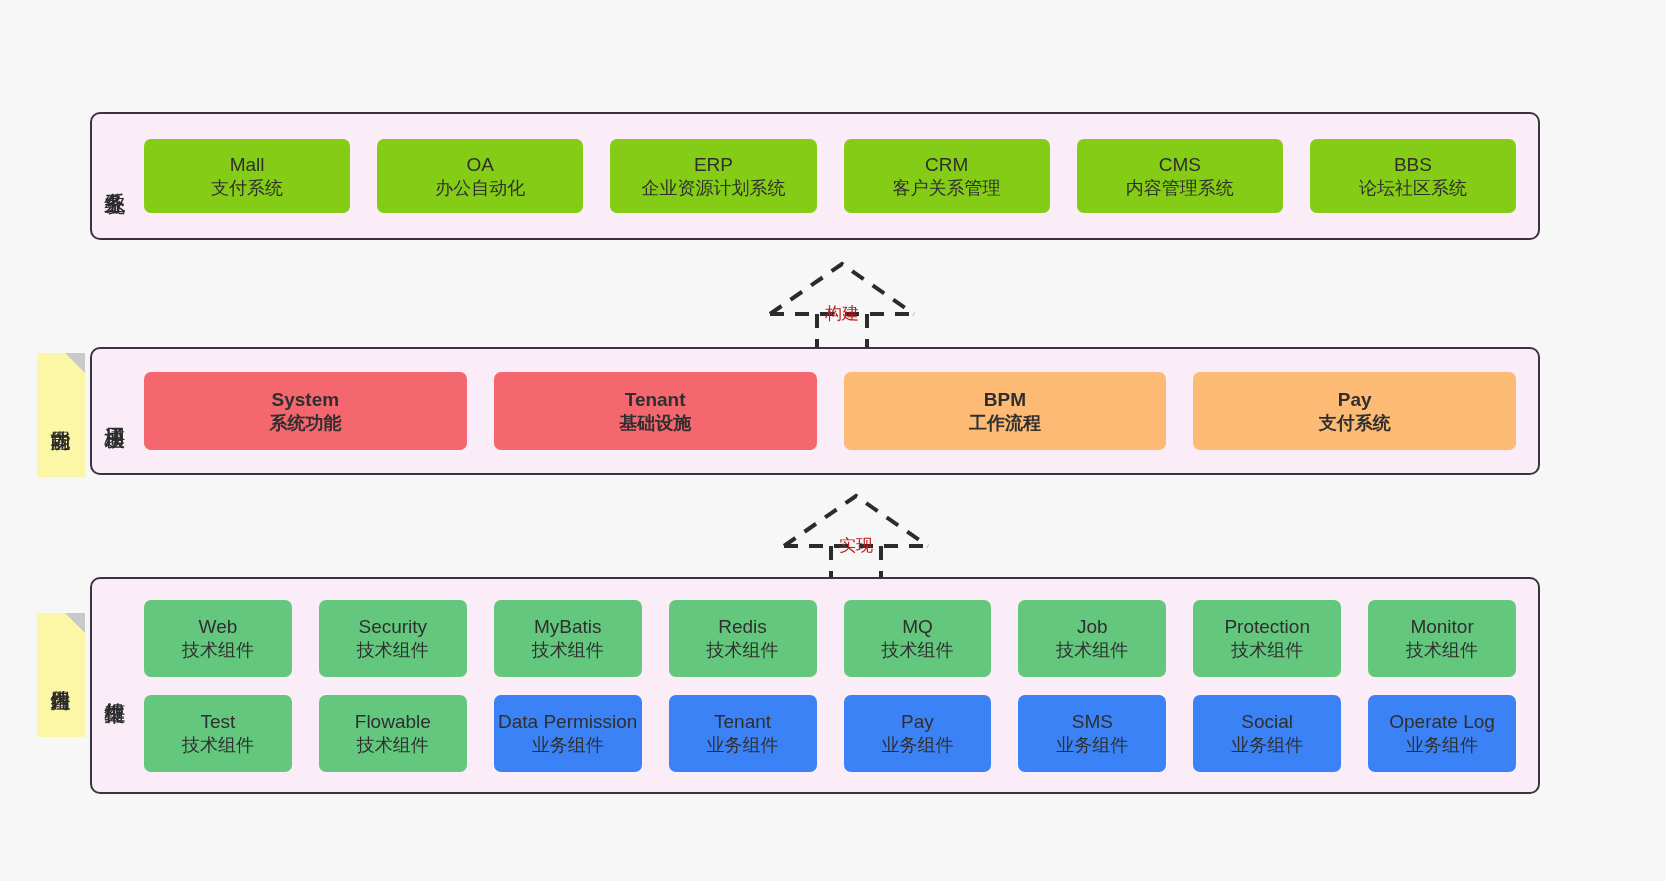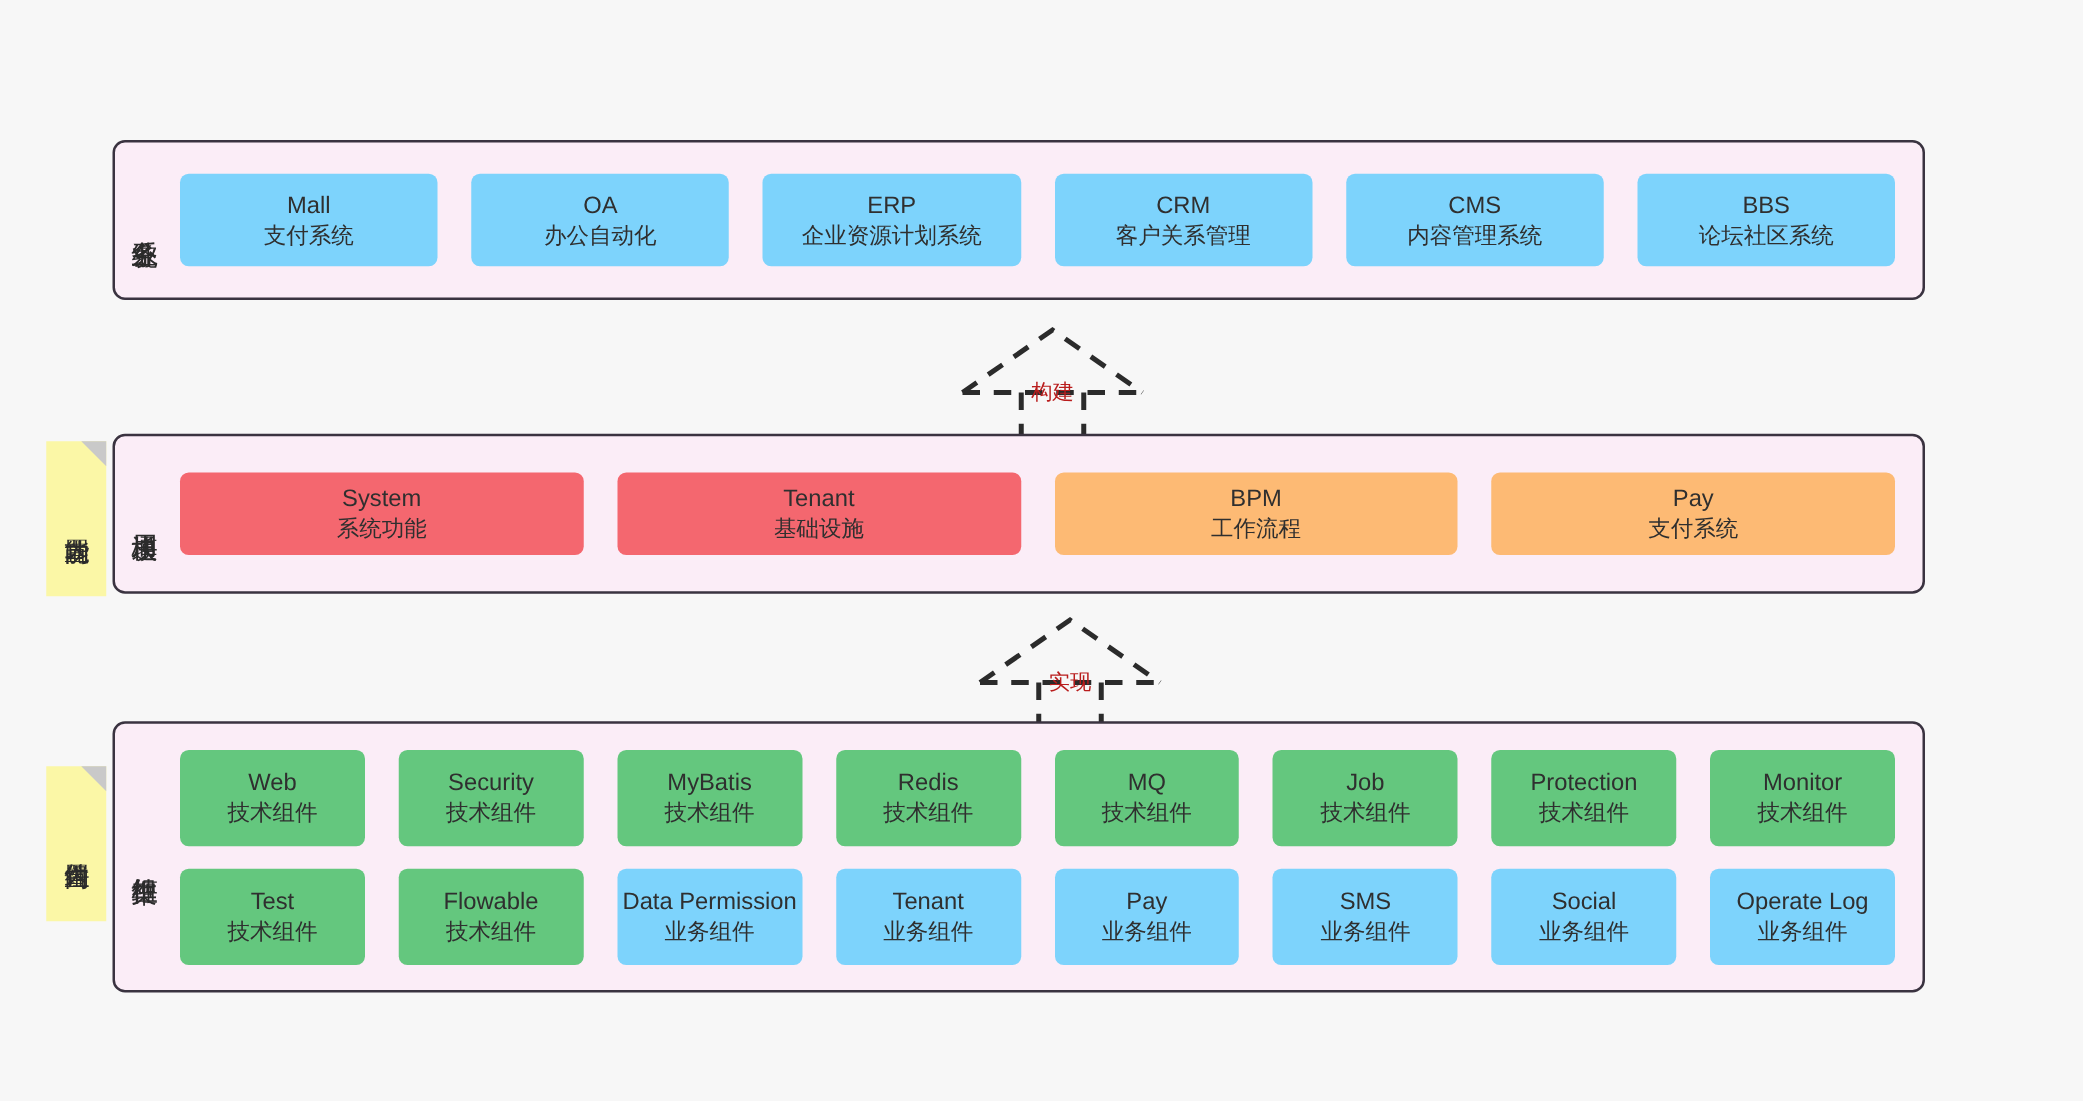--- a/index.html
+++ b/index.html
@@ -61,32 +61,32 @@
     justify-content: center;
     text-align: center;
     color: #2f2f2f;
     line-height: 1.24;
     padding: 6px 4px;
   }
   .cell .t1 { font-size: 19px; }
   .cell .t2 { font-size: 18px; }
 
   
-  .c-blue        { background: #7dd3fc; }
+  .c-blue        { background: #84cc16; }
   .c-red         { background: #f4676f; }
   .c-pink        { background: #fdba74; text-align: right; }
   .c-green       { background: #64c77e; }
-  .c-greenlight  { background: #7dd3fc; }
+  .c-greenlight  { background: #3b82f6; }
 
   
   #panel-business  { left: 90px;  top: 112px; width: 1450px; height: 128px; }
   #panel-business .row { height: 74px; }
 
   #panel-common    { left: 90px;  top: 347px; width: 1450px; height: 128px; }
-  #panel-common .row { height: 66px; }
+  #panel-common .row { height: 78px; font-weight: bold; }
 
   #panel-framework { left: 90px;  top: 577px; width: 1450px; height: 217px; }
   #panel-framework .row { height: 77px; }
 
   
   .sticky {
     position: absolute;
     width: 48px;
     background: #fbf7a6;
     color: #2b2b2b;

